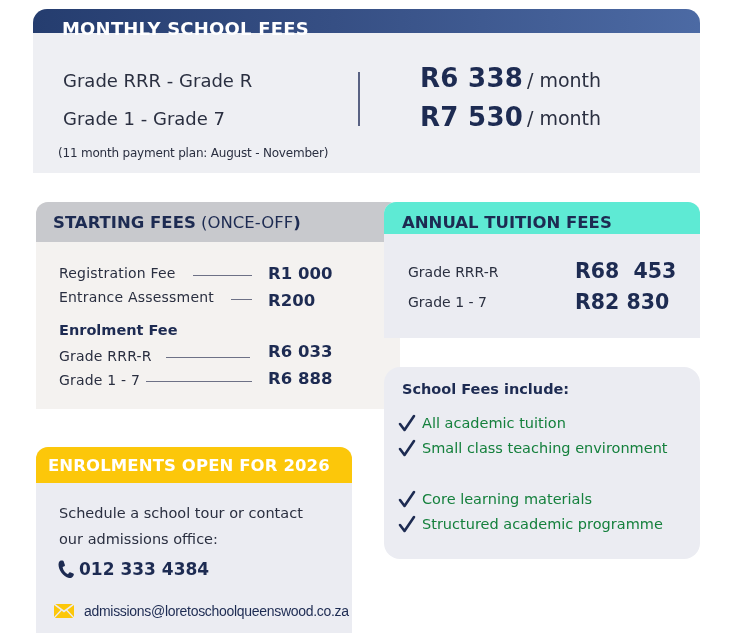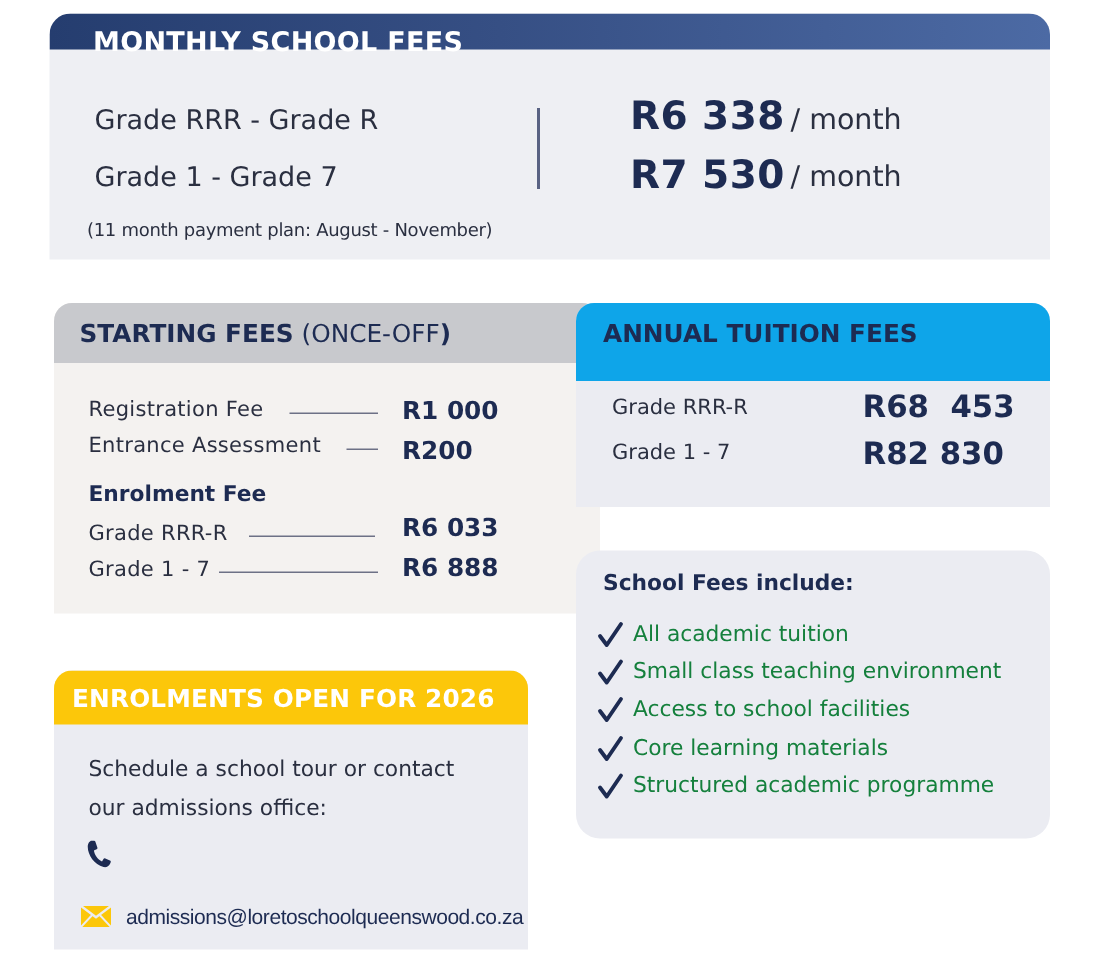--- a/index.html
+++ b/index.html
@@ -78,21 +78,21 @@
     }
 
     
     .annual {
       position: absolute; left: 384px; top: 202px; width: 316px; height: 136px;
       background: #ebecf2;
       border-radius: 12px 12px 0 0;
       overflow: hidden;
     }
     .annual-header {
-      height: 52px; background: #0ea5e9; padding: 11px 12px 0 18px;
+      height: 32px; background: #5eead4; padding: 11px 12px 0 18px;
       font-size: 16.5px; font-weight: bold; color: #1d2b52;
     }
     .an-label {
       position: absolute; left: 24px; font-size: 14px; color: #2a2f40;
     }
     .an-amt {
       position: absolute; left: 191px; font-size: 20.5px; font-weight: bold; color: #1d2b52;
     }
 
     
@@ -195,26 +195,20 @@
           <path d="M2 10 L6.5 16 L16 2" fill="none" stroke="#1d2b52" stroke-width="2.6" stroke-linecap="round" stroke-linejoin="round"></path>
         </svg>
       <span>All academic tuition</span>
     </div>
     <div class="inc-item" style="top:72px;">
       <svg width="18" height="18" viewBox="0 0 18 18">
           <path d="M2 10 L6.5 16 L16 2" fill="none" stroke="#1d2b52" stroke-width="2.6" stroke-linecap="round" stroke-linejoin="round"></path>
         </svg>
       <span>Small class teaching environment</span>
     </div>
-    <div class="inc-item" style="top:97px;">
-      <svg width="18" height="18" viewBox="0 0 18 18">
-          <path d="M2 10 L6.5 16 L16 2" fill="none" stroke="#1d2b52" stroke-width="2.6" stroke-linecap="round" stroke-linejoin="round"></path>
-        </svg>
-      <span>Access to school facilities</span>
-    </div>
     <div class="inc-item" style="top:123px;">
       <svg width="18" height="18" viewBox="0 0 18 18">
           <path d="M2 10 L6.5 16 L16 2" fill="none" stroke="#1d2b52" stroke-width="2.6" stroke-linecap="round" stroke-linejoin="round"></path>
         </svg>
       <span>Core learning materials</span>
     </div>
     <div class="inc-item" style="top:148px;">
       <svg width="18" height="18" viewBox="0 0 18 18">
           <path d="M2 10 L6.5 16 L16 2" fill="none" stroke="#1d2b52" stroke-width="2.6" stroke-linecap="round" stroke-linejoin="round"></path>
         </svg>
@@ -224,20 +218,21 @@
 
   <section class="enrol">
     <div class="enrol-header">ENROLMENTS OPEN FOR 2026</div>
     <div class="enrol-text" style="top:58px;">Schedule a school tour or contact</div>
     <div class="enrol-text" style="top:84px;">our admissions office:</div>
 
     <div class="enrol-phone">
       <svg width="18" height="20" viewBox="0 0 18 20">
         <path d="M4 1.5 C3 1.5 1.5 3 1.5 5.5 C1.5 11 6 17.5 12 19 C14 19.4 15.5 18.5 16.3 17 L16.8 15.8 C17 15.3 16.8 14.8 16.3 14.6 L13.2 13.3 C12.7 13.1 12.2 13.3 12 13.7 L11 15.3 C8 14 6 10.8 5.6 8 L7.4 7.2 C7.9 7 8.1 6.5 7.9 6 L6.6 2.2 C6.4 1.7 6 1.5 5.5 1.5 Z" fill="#1d2b52"></path>
       </svg>
+      <span>012 333 4384</span>
     </div>
 
     <div class="enrol-email">
       <svg width="20" height="14" viewBox="0 0 20 14">
         <rect x="0" y="0" width="20" height="14" fill="#fcc70a"></rect>
         <path d="M0 0 L10 7.5 L20 0" fill="none" stroke="#ebecf2" stroke-width="1.6"></path>
         <path d="M0 14 L7.5 6 M20 14 L12.5 6" fill="none" stroke="#ebecf2" stroke-width="1.3"></path>
       </svg>
       <span>admissions@loretoschoolqueenswood.co.za</span>
     </div>

